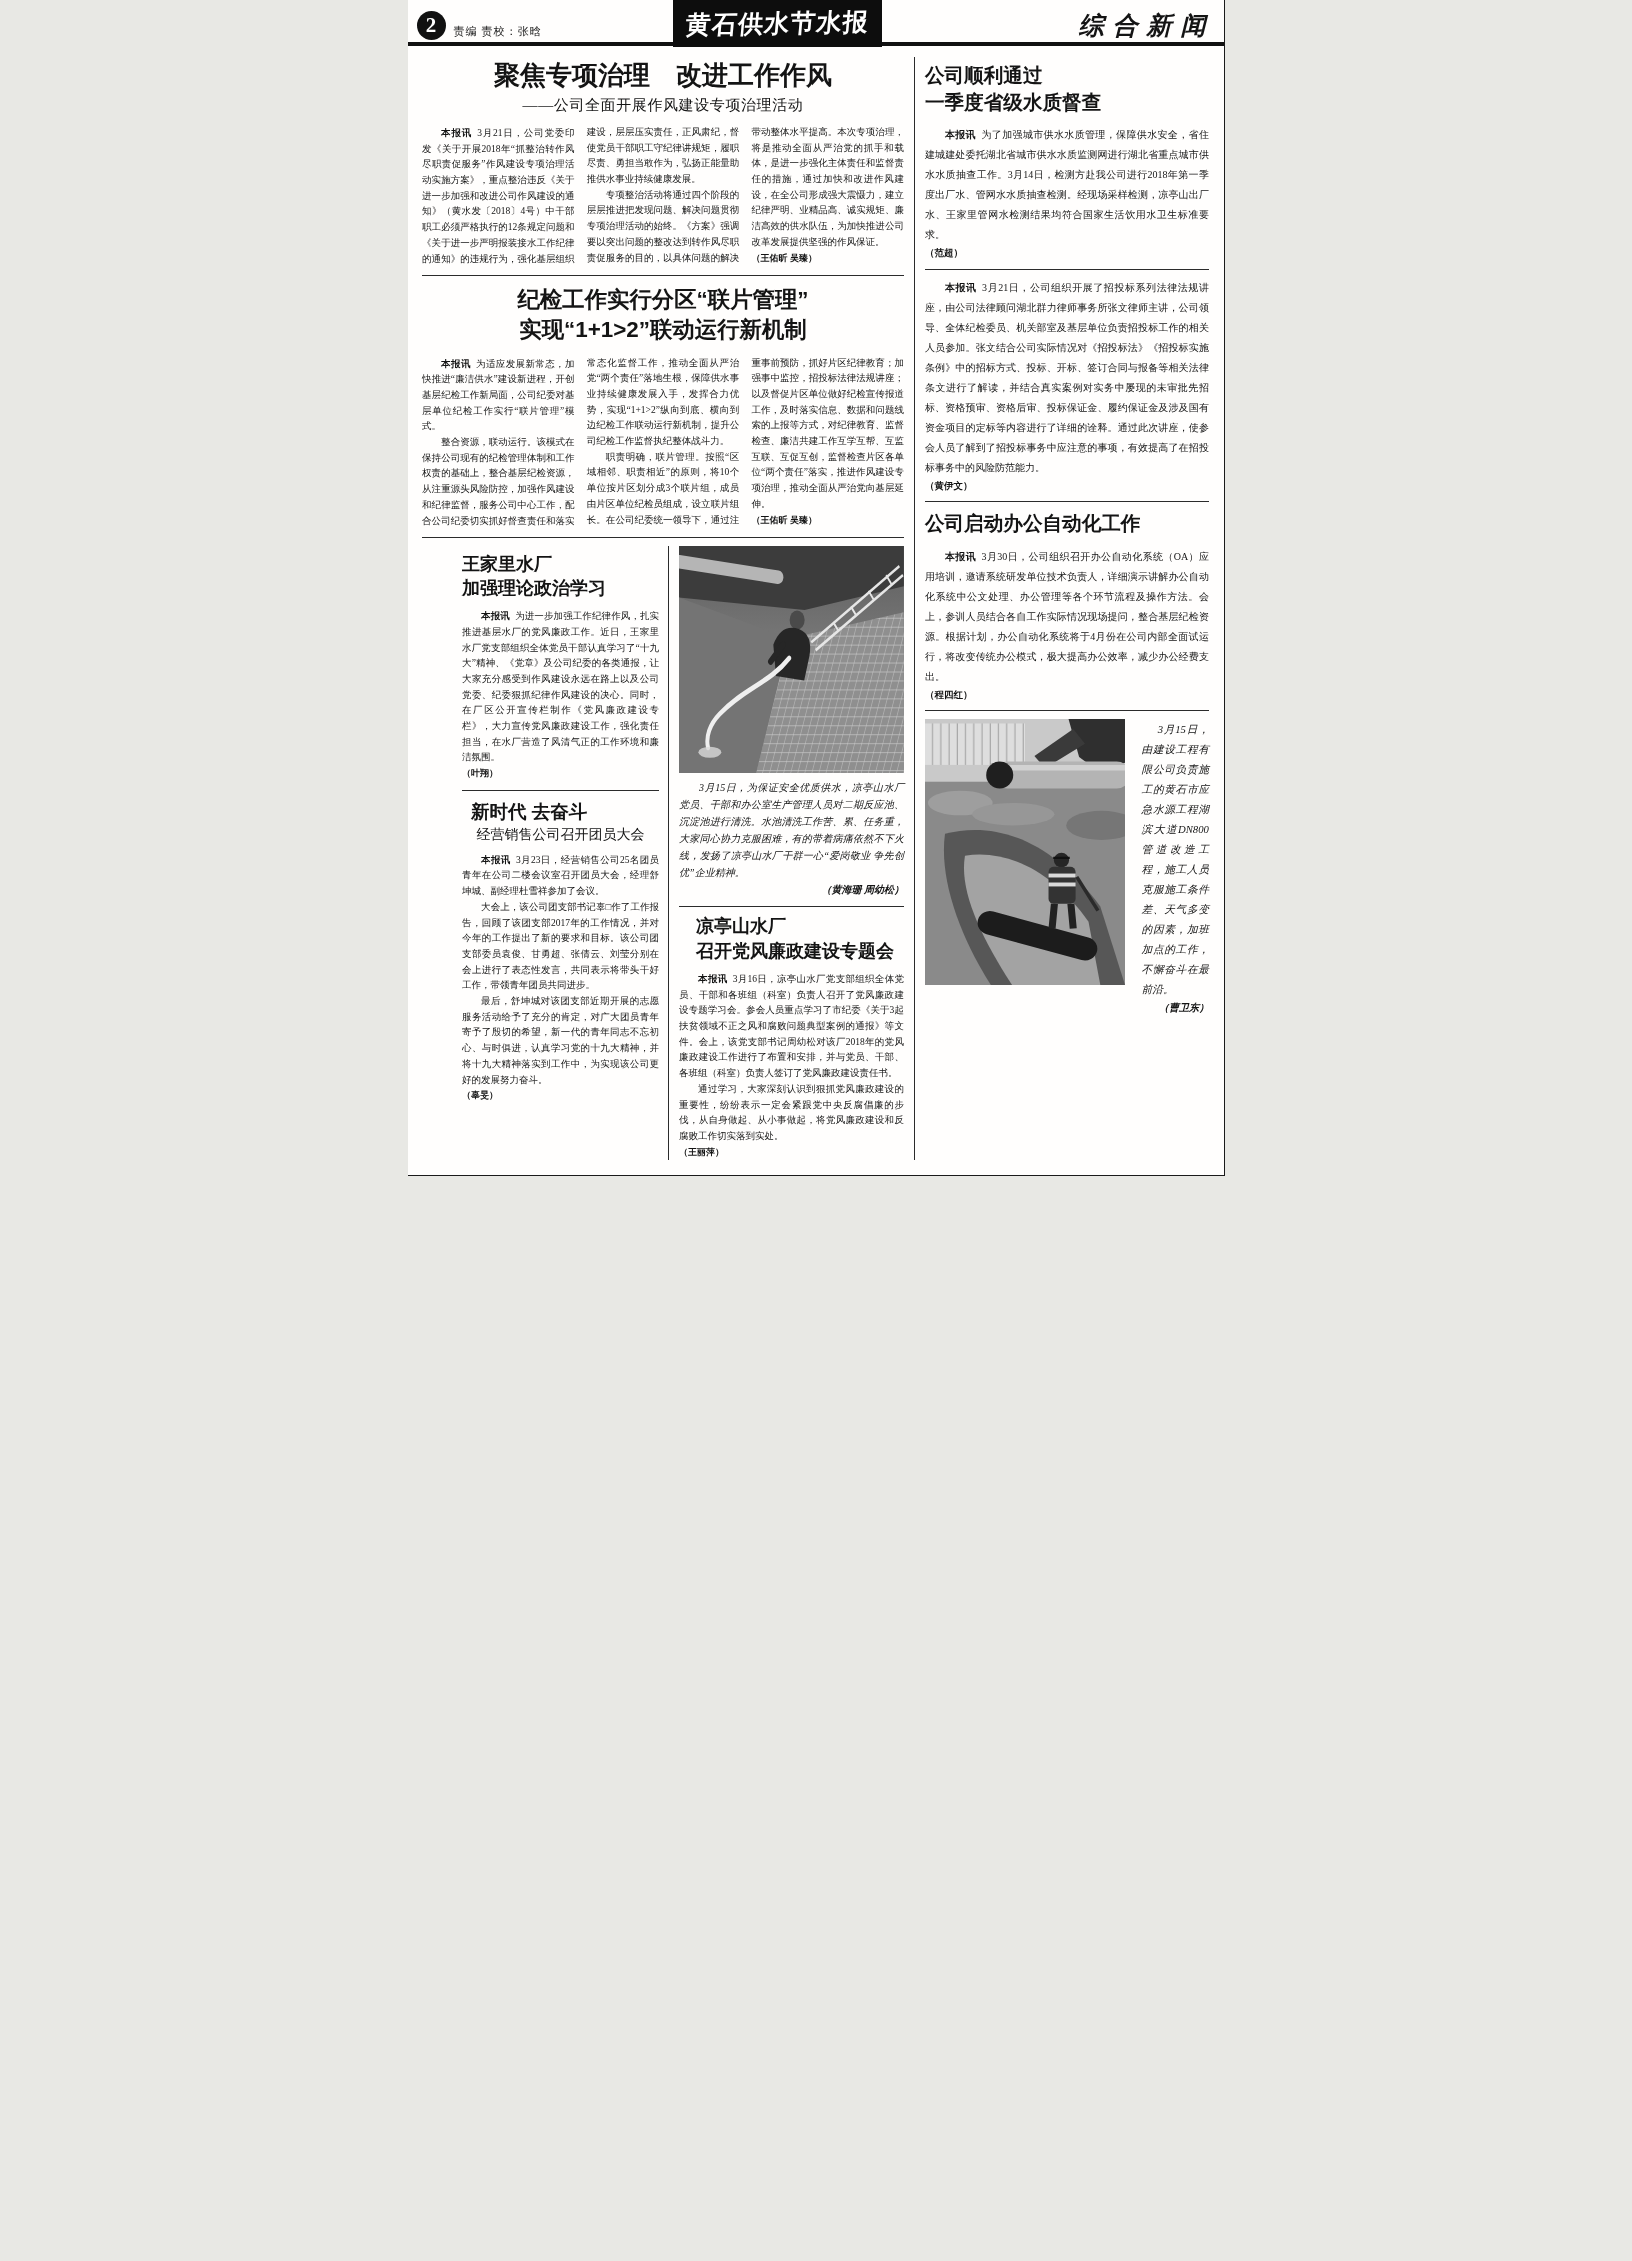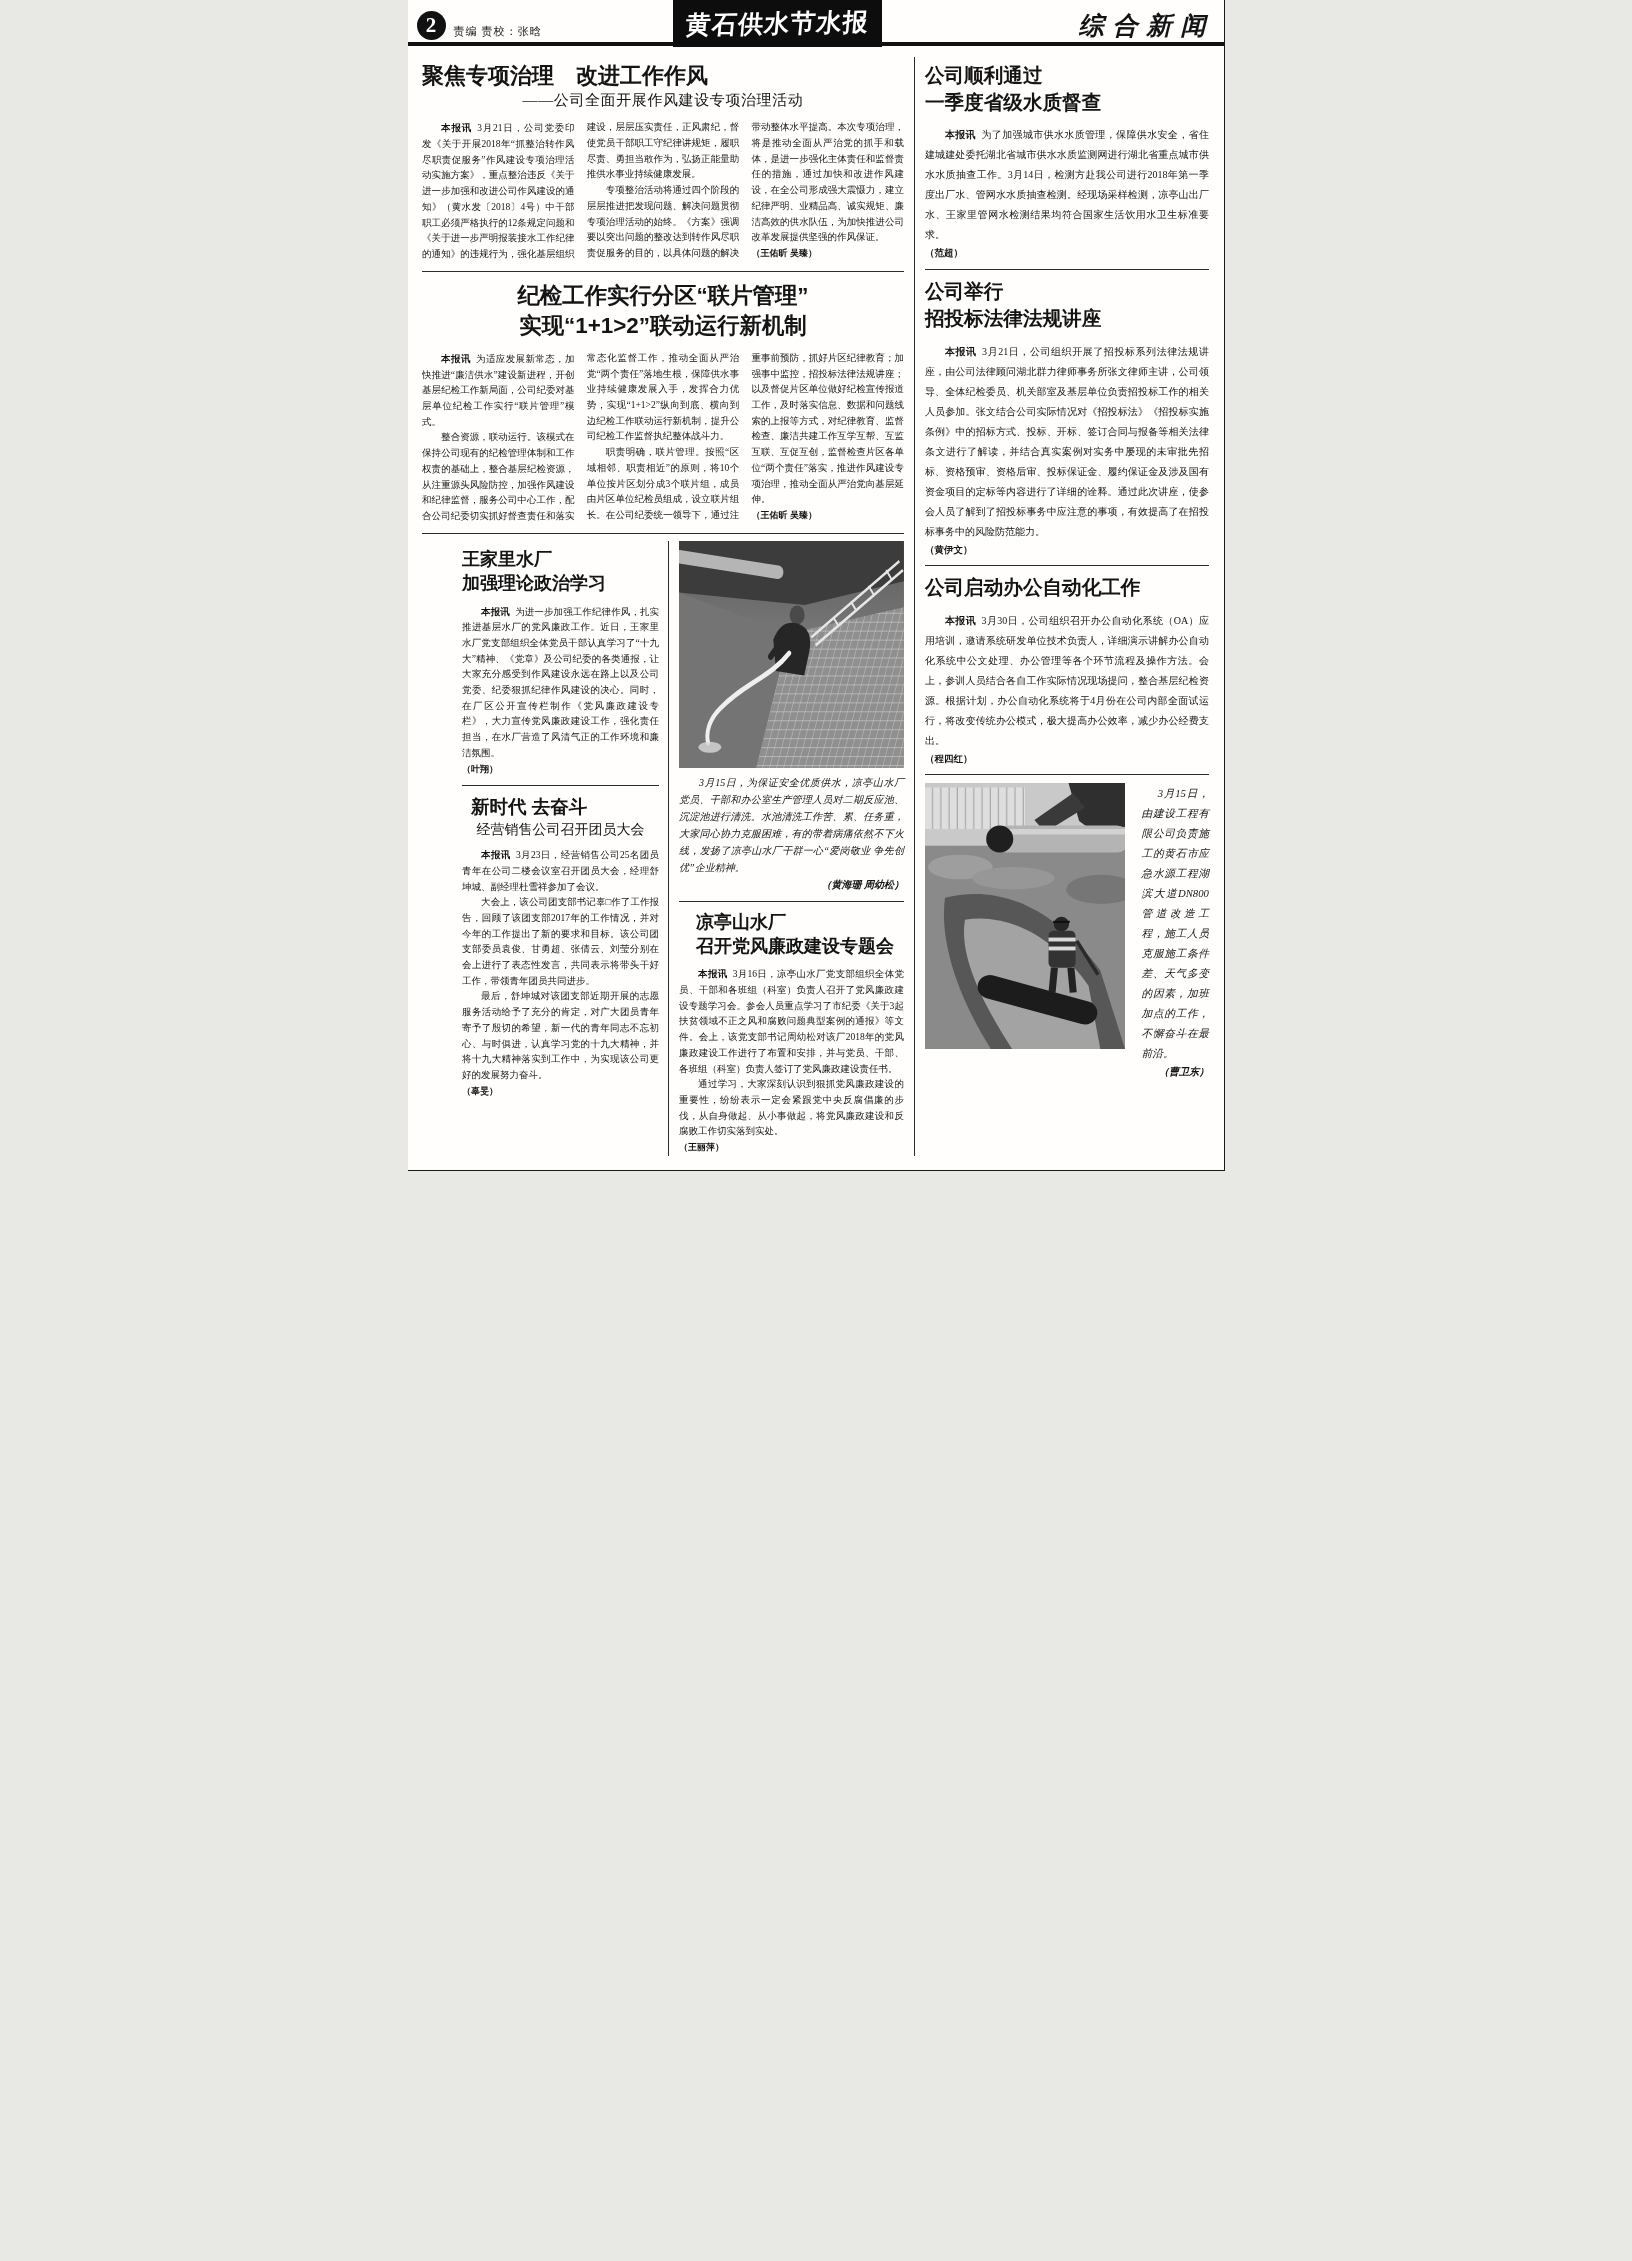--- a/index.html
+++ b/index.html
@@ -28,22 +28,22 @@
   .left-zone{flex:1;min-width:0;padding-right:10px;}
   .sidebar{width:284px;border-left:0.6px solid #2b2b2b;padding-left:10px;box-sizing:content-box;}
   .rule{border:none;border-top:0.6px solid #2b2b2b;margin:7.9px 0;}
   
   .para{margin:0;text-indent:2em;text-align:justify;font-size:9.5px;line-height:15.7px;}
   .lead{font-family:"Liberation Sans","DejaVu Sans",sans-serif;font-weight:bold;margin-right:.55em;}
   .byline{font-family:"Liberation Sans","DejaVu Sans",sans-serif;
     font-weight:bold;font-size:9px;line-height:15.7px;padding-right:2.2px;}
   .cols-3{column-count:3;column-gap:12.3px;}
   
-  .hl-xl{font-family:Liberation Serif, serif;font-weight:900;
-    font-size:22px;margin:5.6px 0 1.1px 0;line-height:1.15;}
+  .hl-xl{font-family:Liberation Mono, monospace;font-weight:900;
+    font-size:26px;text-align:center;margin:5.6px 0 1.1px 0;line-height:1.15;}
   .hl-sub{font-size:15px;text-align:center;margin:3.4px 0 10px 0;letter-spacing:0.6px;}
   .hl-l{font-family:"Liberation Sans","DejaVu Sans",sans-serif;font-weight:900;
     font-size:22.4px;text-align:center;margin:9px 0 10px 0;line-height:1.35;}
   .hl-side{font-family:"Liberation Sans","DejaVu Sans",sans-serif;font-weight:900;
     font-size:19.6px;line-height:1.4;margin:4.5px 0 9px 0;}
   .hl-small{font-family:"Liberation Sans","DejaVu Sans",sans-serif;font-weight:900;
     font-size:18px;line-height:1.35;margin:5.6px 0 7.9px 0;}
   .hl-small.ind{padding-left:17px;}
   .side-body .para{font-size:10px;line-height:20px;}
   .side-body .byline{font-size:9.5px;}
@@ -188,24 +188,20 @@
           <span>公司顺利通过</span><br>
           <span>一季度省级水质督查</span>
         </h2>
         <p class="para"><b class="lead">本报讯</b><span>为了加强城市供水水质管理，保障供水安全，省住建城建处委托湖北省城市供水水质监测网进行湖北省重点城市供水水质抽查工作。3月14日，检测方赴我公司进行2018年第一季度出厂水、管网水水质抽查检测。经现场采样检测，凉亭山出厂水、王家里管网水检测结果均符合国家生活饮用水卫生标准要求。</span></p>
         <div class="byline">（范超）</div>
       </div>
 
       <hr class="rule">
 
       <div>
-        <h2 class="hl-side">
-          <span>公司举行</span><br>
-          <span>招投标法律法规讲座</span>
-        </h2>
         <p class="para"><b class="lead">本报讯</b><span>3月21日，公司组织开展了招投标系列法律法规讲座，由公司法律顾问湖北群力律师事务所张文律师主讲，公司领导、全体纪检委员、机关部室及基层单位负责招投标工作的相关人员参加。张文结合公司实际情况对《招投标法》《招投标实施条例》中的招标方式、投标、开标、签订合同与报备等相关法律条文进行了解读，并结合真实案例对实务中屡现的未审批先招标、资格预审、资格后审、投标保证金、履约保证金及涉及国有资金项目的定标等内容进行了详细的诠释。通过此次讲座，使参会人员了解到了招投标事务中应注意的事项，有效提高了在招投标事务中的风险防范能力。</span></p>
         <div class="byline">（黄伊文）</div>
       </div>
 
       <hr class="rule">
 
       <div>
         <h2 class="hl-side">公司启动办公自动化工作</h2>
         <p class="para"><b class="lead">本报讯</b><span>3月30日，公司组织召开办公自动化系统（OA）应用培训，邀请系统研发单位技术负责人，详细演示讲解办公自动化系统中公文处理、办公管理等各个环节流程及操作方法。会上，参训人员结合各自工作实际情况现场提问，整合基层纪检资源。根据计划，办公自动化系统将于4月份在公司内部全面试运行，将改变传统办公模式，极大提高办公效率，减少办公经费支出。</span></p>
         <div class="byline">（程四红）</div>

